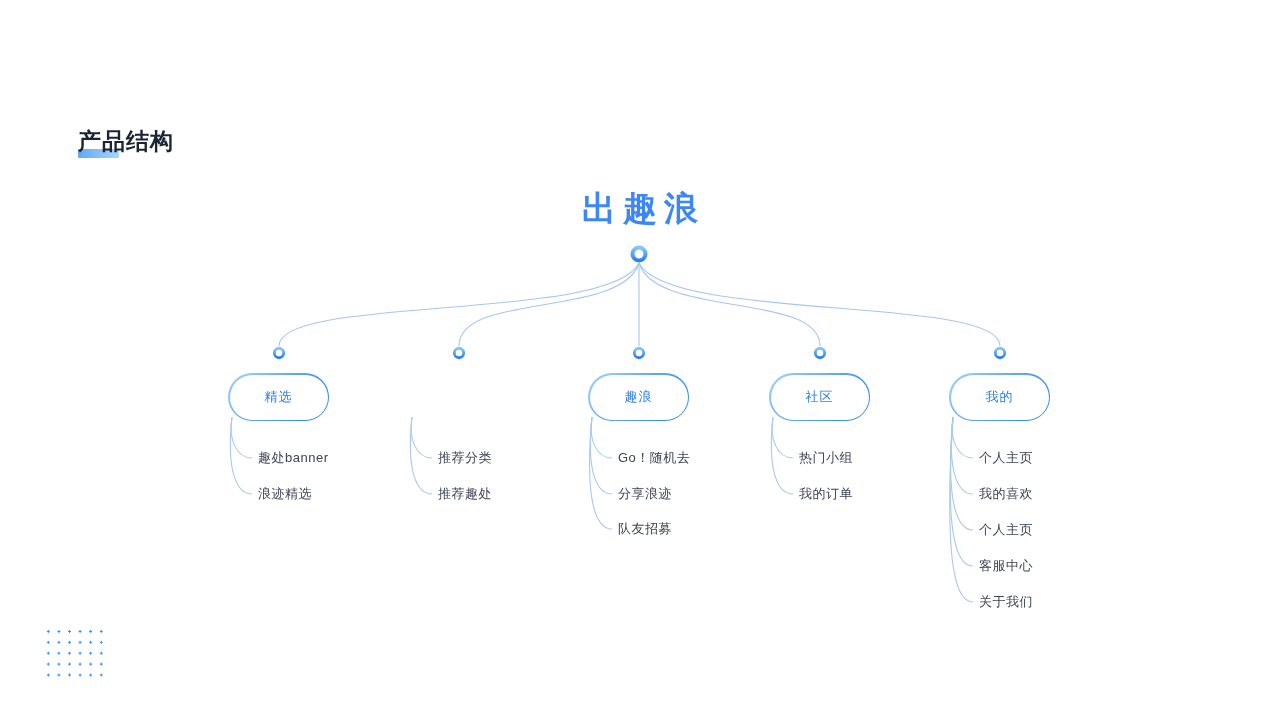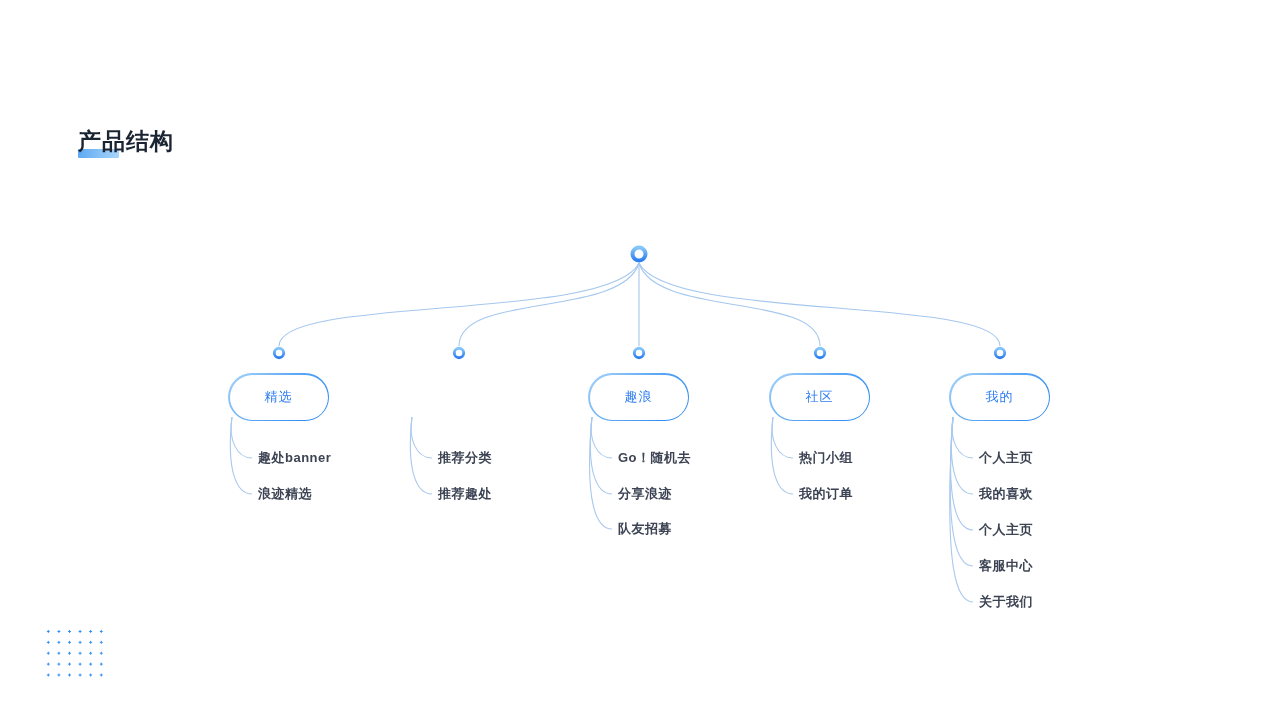--- a/index.html
+++ b/index.html
@@ -34,21 +34,21 @@
   }
   .branch-box .inner{
     position:absolute;left:1.5px;top:1.5px;right:1.5px;bottom:1.5px;
     background:#ffffff;border-radius:22.5px;
     display:flex;align-items:center;justify-content:center;
     font-size:13px;font-weight:500;color:#2B7CF0;letter-spacing:1px;
   }
   
   .leaf{
     position:absolute;transform:translateY(-50%);white-space:nowrap;
-    font-size:13px;color:#3C4353;letter-spacing:0.5px;font-weight:bold;
+    font-size:13px;color:#3C4353;letter-spacing:0.5px;
   }
   
   .dot-grid{
     position:absolute;left:41px;top:624px;width:65px;height:55px;
     background-image:radial-gradient(circle,#2E8DF0 0 1.1px,rgba(46,141,240,0) 1.2px);
     background-size:10.6px 10.9px;background-position:2px 2px;
   }
 </style>
 </head>
 <body>
@@ -101,20 +101,21 @@
     <g fill="#ffffff" stroke="url(#ringGrad)">
       <circle cx="639" cy="254" r="6.5" stroke-width="4"></circle>
       <circle cx="279" cy="353" r="4.7" stroke-width="2.9"></circle>
       <circle cx="459" cy="353" r="4.7" stroke-width="2.9"></circle>
       <circle cx="639" cy="353" r="4.7" stroke-width="2.9"></circle>
       <circle cx="820" cy="353" r="4.7" stroke-width="2.9"></circle>
       <circle cx="1000" cy="353" r="4.7" stroke-width="2.9"></circle>
     </g>
   </svg>
 
+  <div class="root-label">出趣浪</div>
 
   <div class="branch-box" style="left:228px">
     <div class="inner">精选</div>
   </div>
   <div class="branch-box" style="left:588px">
     <div class="inner">趣浪</div>
   </div>
   <div class="branch-box" style="left:949px">
     <div class="inner">我的</div>
   </div>

